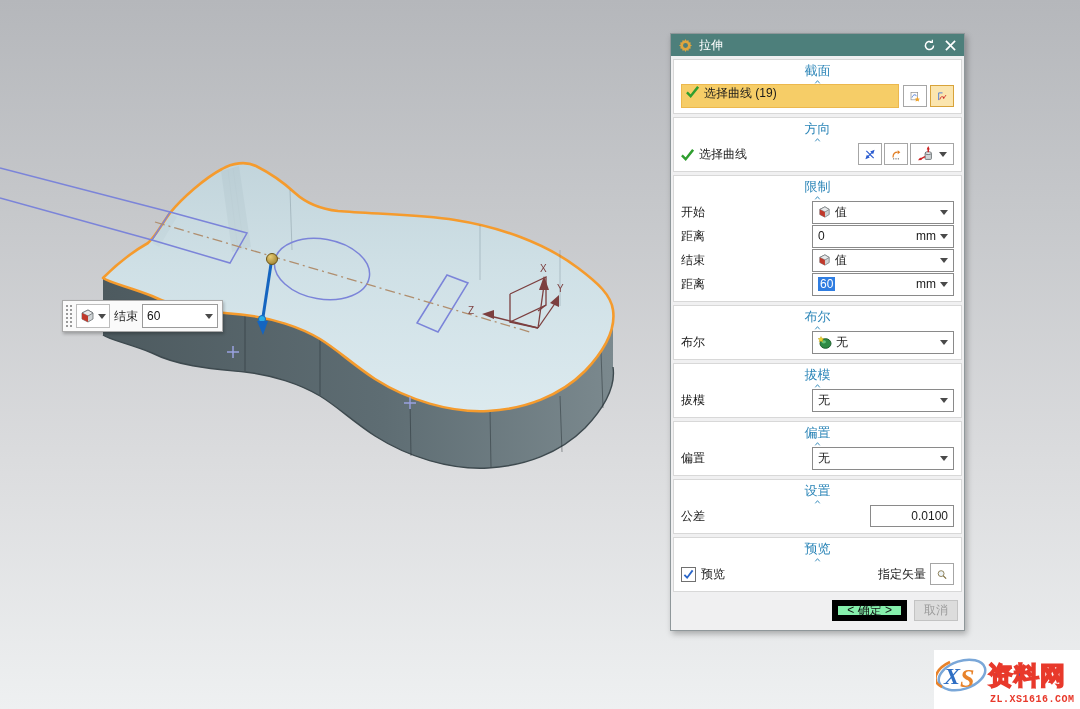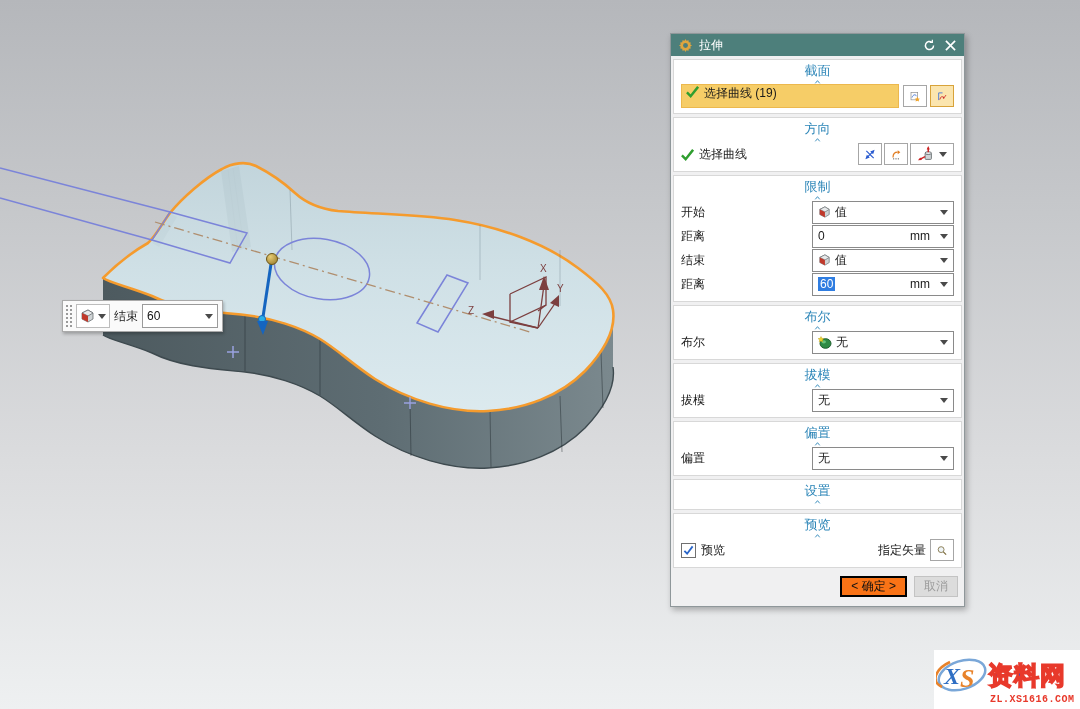--- a/index.html
+++ b/index.html
@@ -27,27 +27,27 @@
   .group{background:#fff;border:1px solid #d8d8d8;margin:3px 2px 0 2px;padding:2px 7px 5px 7px;}
   .sec-head{display:flex;align-items:center;height:22px;flex-direction:column;}
   .sec-head .sec-label{color:#2d86b8;font-size:13px;flex:1;}
   .row{display:flex;align-items:center;min-height:24px;}
   .check{width:13px;height:13px;margin-right:5px;flex:none;}
   .sel-curve-bar{flex:1;display:flex;height:22px;background:#f6cd67;border:1px solid #ecb84d;padding:0 4px;margin-right:4px;}
   .icobtn{width:24px;height:22px;background:#fff;border:1px solid #a6a6a6;display:flex;align-items:center;justify-content:center;flex:none;}
   .icobtn.hl{background:#fbe5ae;border:1px solid #d8a33a;}
   .combo{margin-left:auto;width:130px;height:21px;border:1px solid #8a8a8a;background:#fff;display:flex;align-items:center;padding:0 5px;gap:4px;}
   .combo .txt{flex:1;}
-  .combo .unit{margin-left:auto;margin-right:6px;}
+  .combo .unit{margin-left:auto;}
   .sel{background:#2f7de1;color:#fff;padding:0 2px;}
   .num-input{margin-left:auto;width:72px;height:20px;border:1px solid #8a8a8a;background:#fff;display:flex;align-items:center;justify-content:flex-end;padding:0 5px;}
   .cb{width:13px;height:13px;border:1px solid #707070;background:#fff;margin-right:5px;flex:none;display:flex;align-items:center;justify-content:center;}
   .footer{display:flex;justify-content:flex-end;gap:7px;padding:8px 6px 9px 6px;}
   .btn{height:21px;display:flex;align-items:center;padding:0 9px;font-size:12px;}
-  .btn.ok{background:#f97316;border:2px solid #000000;color:#111;}
+  .btn.ok{background:#86efac;border:6px solid #000000;color:#111;}
   .btn.cancel{background:#dcdcdc;border:1px solid #c3c3c3;color:#9b9b9b;}
   
   .watermark{position:absolute;left:934px;top:650px;width:146px;height:59px;background:#fff;
     display:flex;flex-direction:column;justify-content:center;padding:0 2px;}
   .wm-top{display:flex;align-items:center;}
   .wm-logo{position:relative;width:52px;height:42px;flex:none;}
   .wm-site{font-size:25px;font-weight:bold;color:#1d4ed8;-webkit-text-stroke:1.6px #e8392b;letter-spacing:1px;line-height:1;}
   .wm-url{font-size:10px;font-weight:bold;color:#e8392b;letter-spacing:.5px;margin-left:54px;margin-top:-2px;font-family:"Liberation Mono","DejaVu Sans Mono",monospace;}
 </style>
 </head>
@@ -376,20 +376,26 @@
       </div>
     </div>
 
     <div class="group">
       <div class="sec-head">
         <span class="sec-label">设置</span>
         <svg width="13" height="9" viewBox="0 0 13 9" fill="none" stroke="#2d86b8" stroke-width="2">
             <polyline points="1.5,7.5 6.5,1.5 11.5,7.5"></polyline>
           </svg>
       </div>
+      <div class="row">
+        <span>公差</span>
+        <div class="num-input">
+          <span>0.0100</span>
+        </div>
+      </div>
     </div>
 
     <div class="group">
       <div class="sec-head">
         <span class="sec-label">预览</span>
         <svg width="13" height="9" viewBox="0 0 13 9" fill="none" stroke="#2d86b8" stroke-width="2">
             <polyline points="1.5,7.5 6.5,1.5 11.5,7.5"></polyline>
           </svg>
       </div>
       <div class="row">

